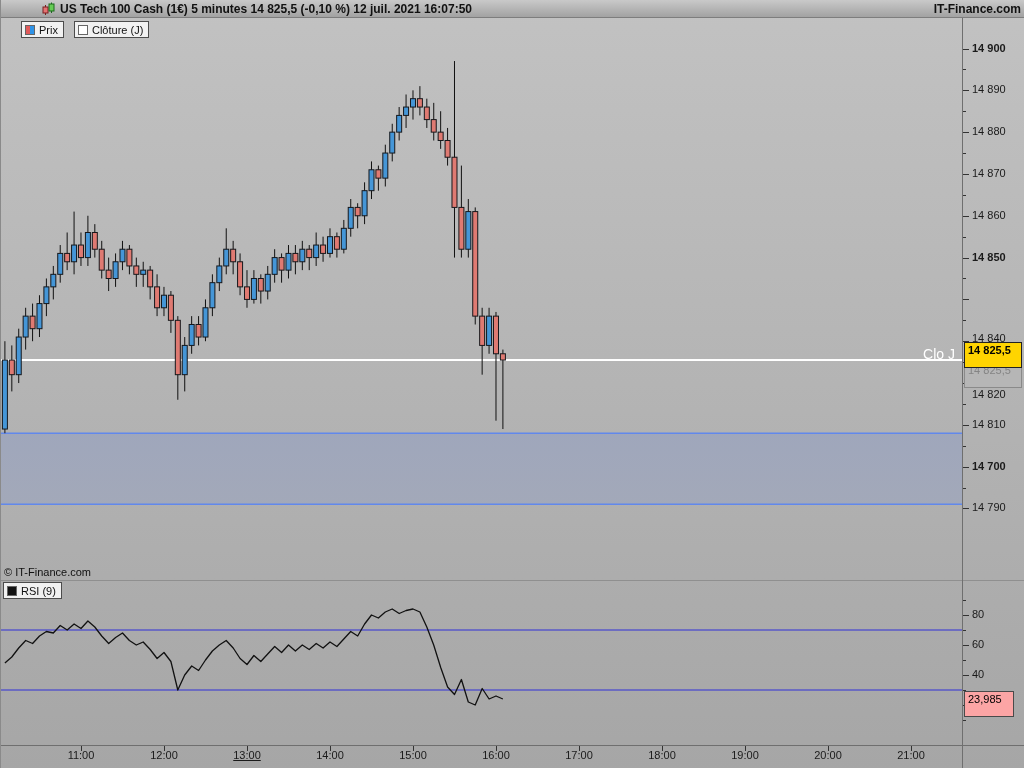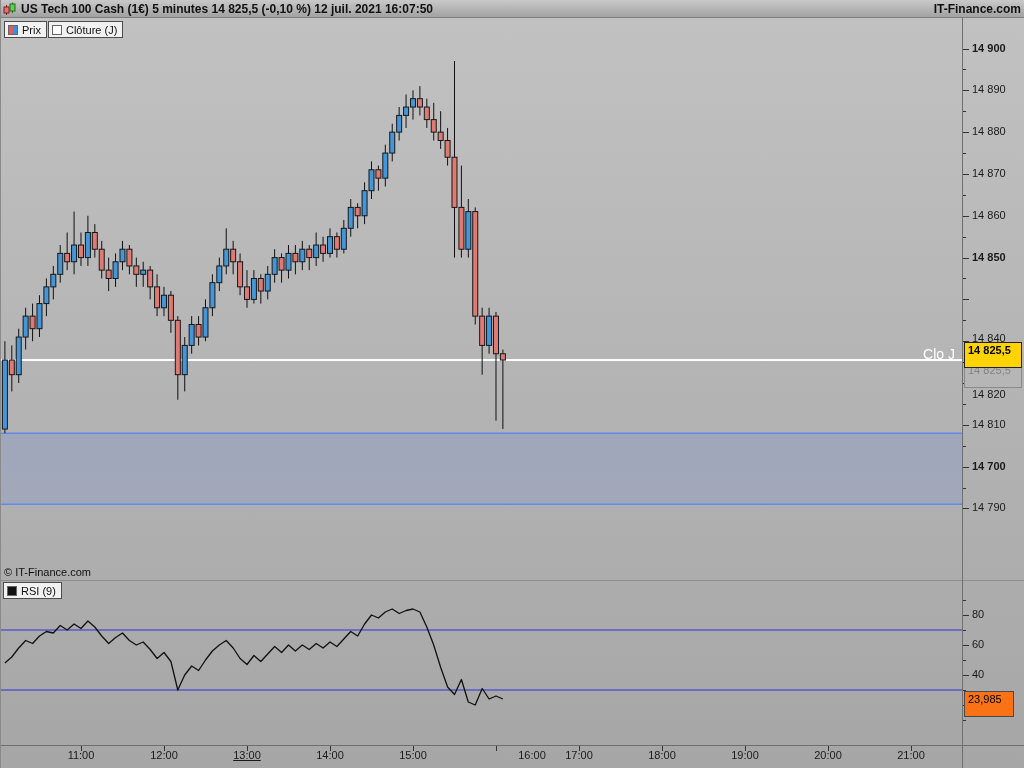--- a/index.html
+++ b/index.html
@@ -8,27 +8,27 @@
     font-family:"Liberation Sans","DejaVu Sans",sans-serif;
     background:linear-gradient(#c2c2c2,#a6a6a6);
     -webkit-font-smoothing:antialiased;
   }
   #window{position:absolute;inset:0;border-left:1px solid #8a8a8a;}
   
   #titlebar{
     position:absolute;left:0;top:0;width:1024px;height:18px;
     background:linear-gradient(#c9c9c9,#a2a2a2);
     border-bottom:1px solid #7d7d7d;
-    display:flex;align-items:center;box-sizing:border-box;
+    display:flex;align-items:center;box-sizing:border-box;padding-left:39px;
   }
   #titlebar .title{font-size:12px;font-weight:bold;color:#111;margin-left:4px;white-space:nowrap;}
   #titlebar .brand{margin-left:auto;margin-right:4px;font-size:12px;font-weight:bold;color:#111;}
   .app-icon{display:inline-block;width:14px;height:14px;margin-left:2px;}
   
-  .legend-row{position:absolute;left:3px;top:21px;display:flex;gap:1px;z-index:30;}
+  .legend-row{position:absolute;left:20px;top:21px;display:flex;gap:10px;z-index:30;}
   .chip{
     display:inline-flex;align-items:center;gap:4px;height:17px;
     background:#f1f1f1;border:1px solid #4c4c4c;padding:0 5px 0 3px;
     font-size:11px;color:#111;box-sizing:border-box;cursor:default;
     font-family:inherit;
   }
   .chip .sq{width:10px;height:10px;border:1px solid #666;box-sizing:border-box;display:inline-block;}
   .sq-prix{border:1px solid #444;background:linear-gradient(90deg,#e05a5a 0 50%,#2e93e8 50% 100%);}
   .sq-clot{background:#ffffff;}
   .sq-rsi{background:#111;border-color:#111;}
@@ -42,21 +42,21 @@
   #priceAxis{position:absolute;left:962px;top:18px;width:62px;height:727px;z-index:10;}
   .tick{position:absolute;left:0;height:1px;background:#333;}
   .tklabel{position:absolute;left:9px;font-size:11px;color:#1a1a1a;white-space:nowrap;}
   .tklabel.bold{font-weight:bold;}
   .px-label{
     position:absolute;left:1px;width:58px;height:26px;line-height:15px;
     font-size:11px;text-align:left;padding-left:3px;box-sizing:border-box;white-space:nowrap;
   }
   #curPrice{background:#ffd400;border:1px solid #222;color:#000;font-weight:bold;z-index:12;}
   #ghostPrice{background:#b6b6b6;border:1px solid #8a8a8a;color:#848484;z-index:11;}
-  #rsiValue{background:#f97316;border:1px solid #4a4a4a;color:#000;width:50px;z-index:12;}
+  #rsiValue{background:#fca5a5;border:1px solid #4a4a4a;color:#000;width:50px;z-index:12;}
   
   #timeAxis{position:absolute;left:0;top:746px;width:962px;height:22px;z-index:10;}
   .tlabel{position:absolute;top:3px;font-size:11px;color:#1a1a1a;transform:translateX(-50%);white-space:nowrap;}
   .ttick{position:absolute;top:0;width:1px;height:5px;background:#333;}
   
   #cloJ{position:absolute;right:69px;top:346px;font-size:14px;color:#fff;z-index:7;}
   #watermark{position:absolute;left:3px;top:566px;font-size:11px;color:#111;z-index:7;}
   #rsiLegend{position:absolute;left:2px;top:582px;z-index:30;}
 </style>
 </head>
@@ -416,21 +416,21 @@
       <div class="tlabel" style="left: 80px;">11:00</div>
       <div class="ttick" style="left: 163px;"></div>
       <div class="tlabel" style="left: 163px;">12:00</div>
       <div class="ttick" style="left: 246px;"></div>
       <div class="tlabel" style="left: 246px; text-decoration: underline;">13:00</div>
       <div class="ttick" style="left: 329px;"></div>
       <div class="tlabel" style="left: 329px;">14:00</div>
       <div class="ttick" style="left: 412px;"></div>
       <div class="tlabel" style="left: 412px;">15:00</div>
       <div class="ttick" style="left: 495px;"></div>
-      <div class="tlabel" style="left: 495px; margin-left: 36px;">16:00</div>
+      <div class="tlabel" style="left: 495px;">16:00</div>
       <div class="ttick" style="left: 578px;"></div>
       <div class="tlabel" style="left: 578px;">17:00</div>
       <div class="ttick" style="left: 661px;"></div>
       <div class="tlabel" style="left: 661px;">18:00</div>
       <div class="ttick" style="left: 744px;"></div>
       <div class="tlabel" style="left: 744px;">19:00</div>
       <div class="ttick" style="left: 827px;"></div>
       <div class="tlabel" style="left: 827px;">20:00</div>
       <div class="ttick" style="left: 910px;"></div>
       <div class="tlabel" style="left: 910px;">21:00</div>

